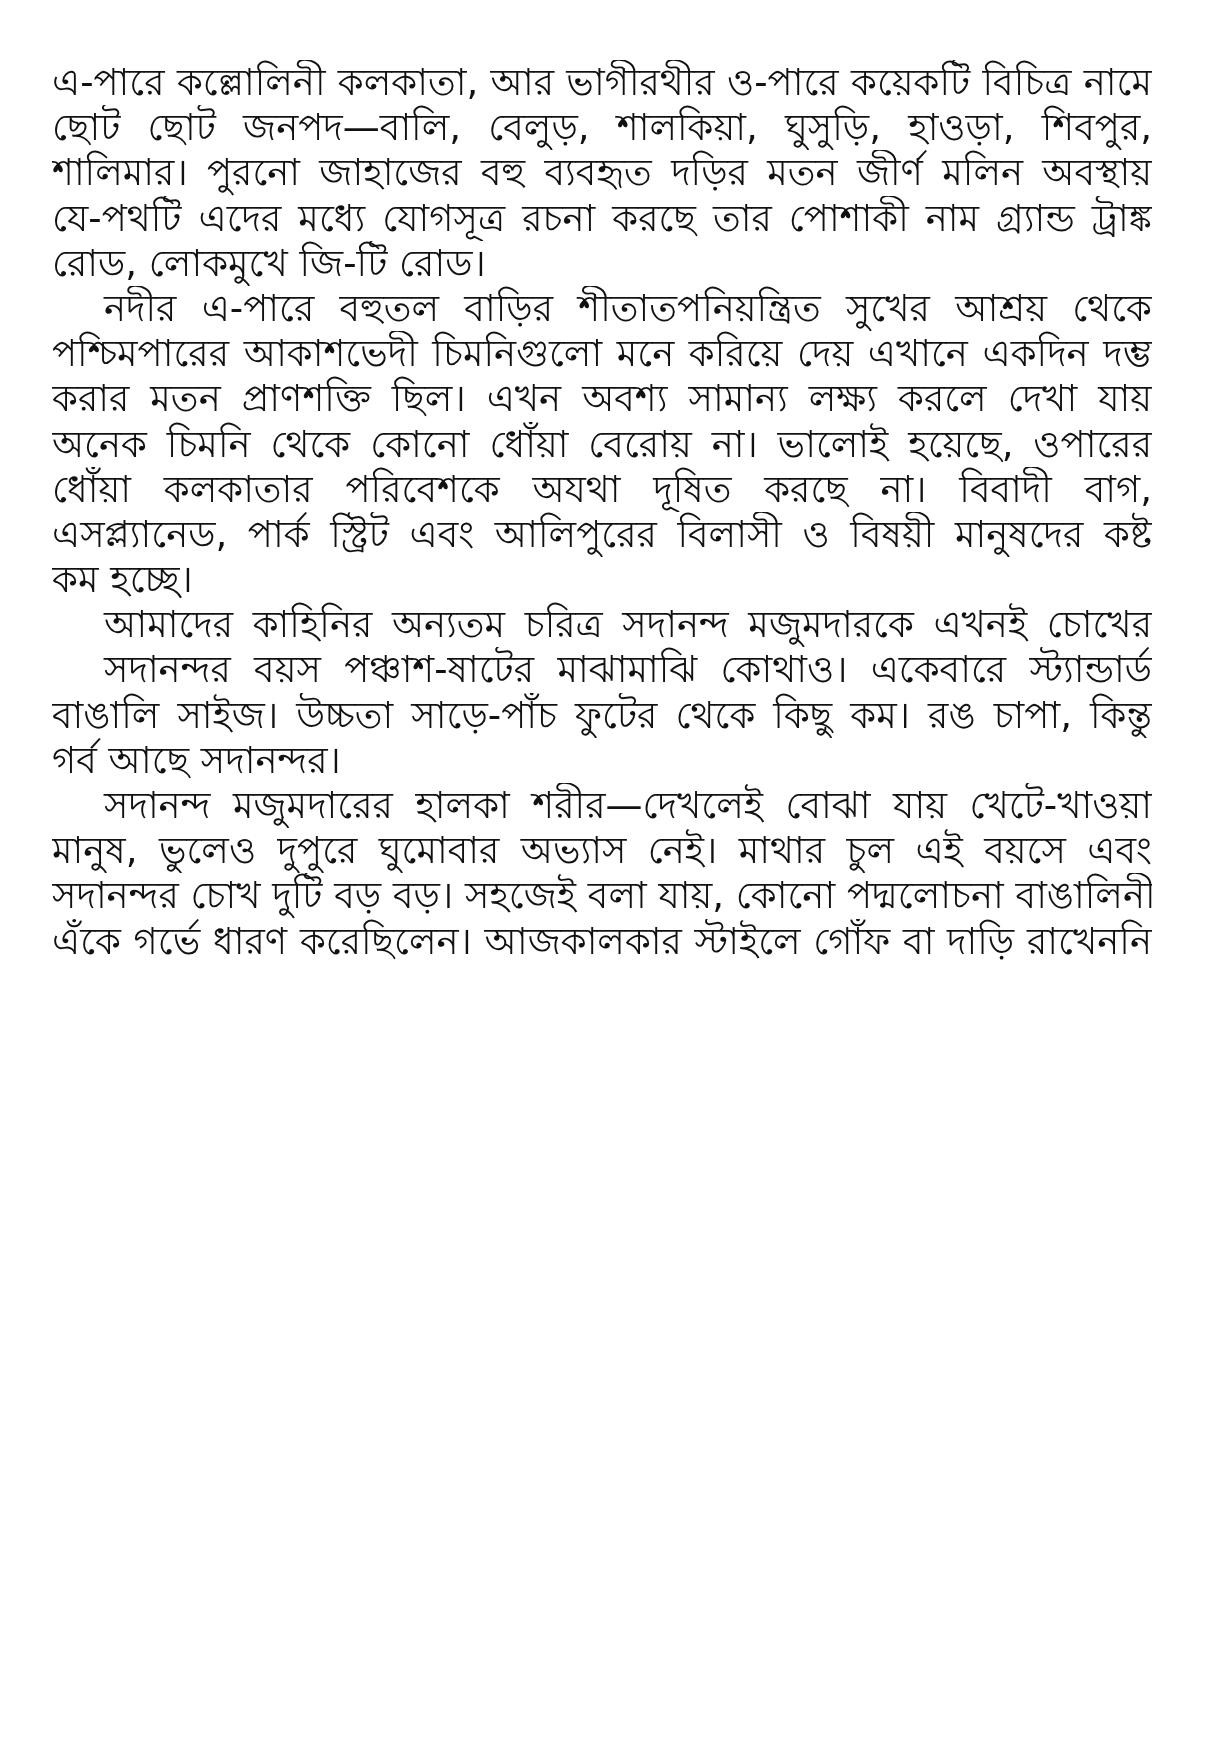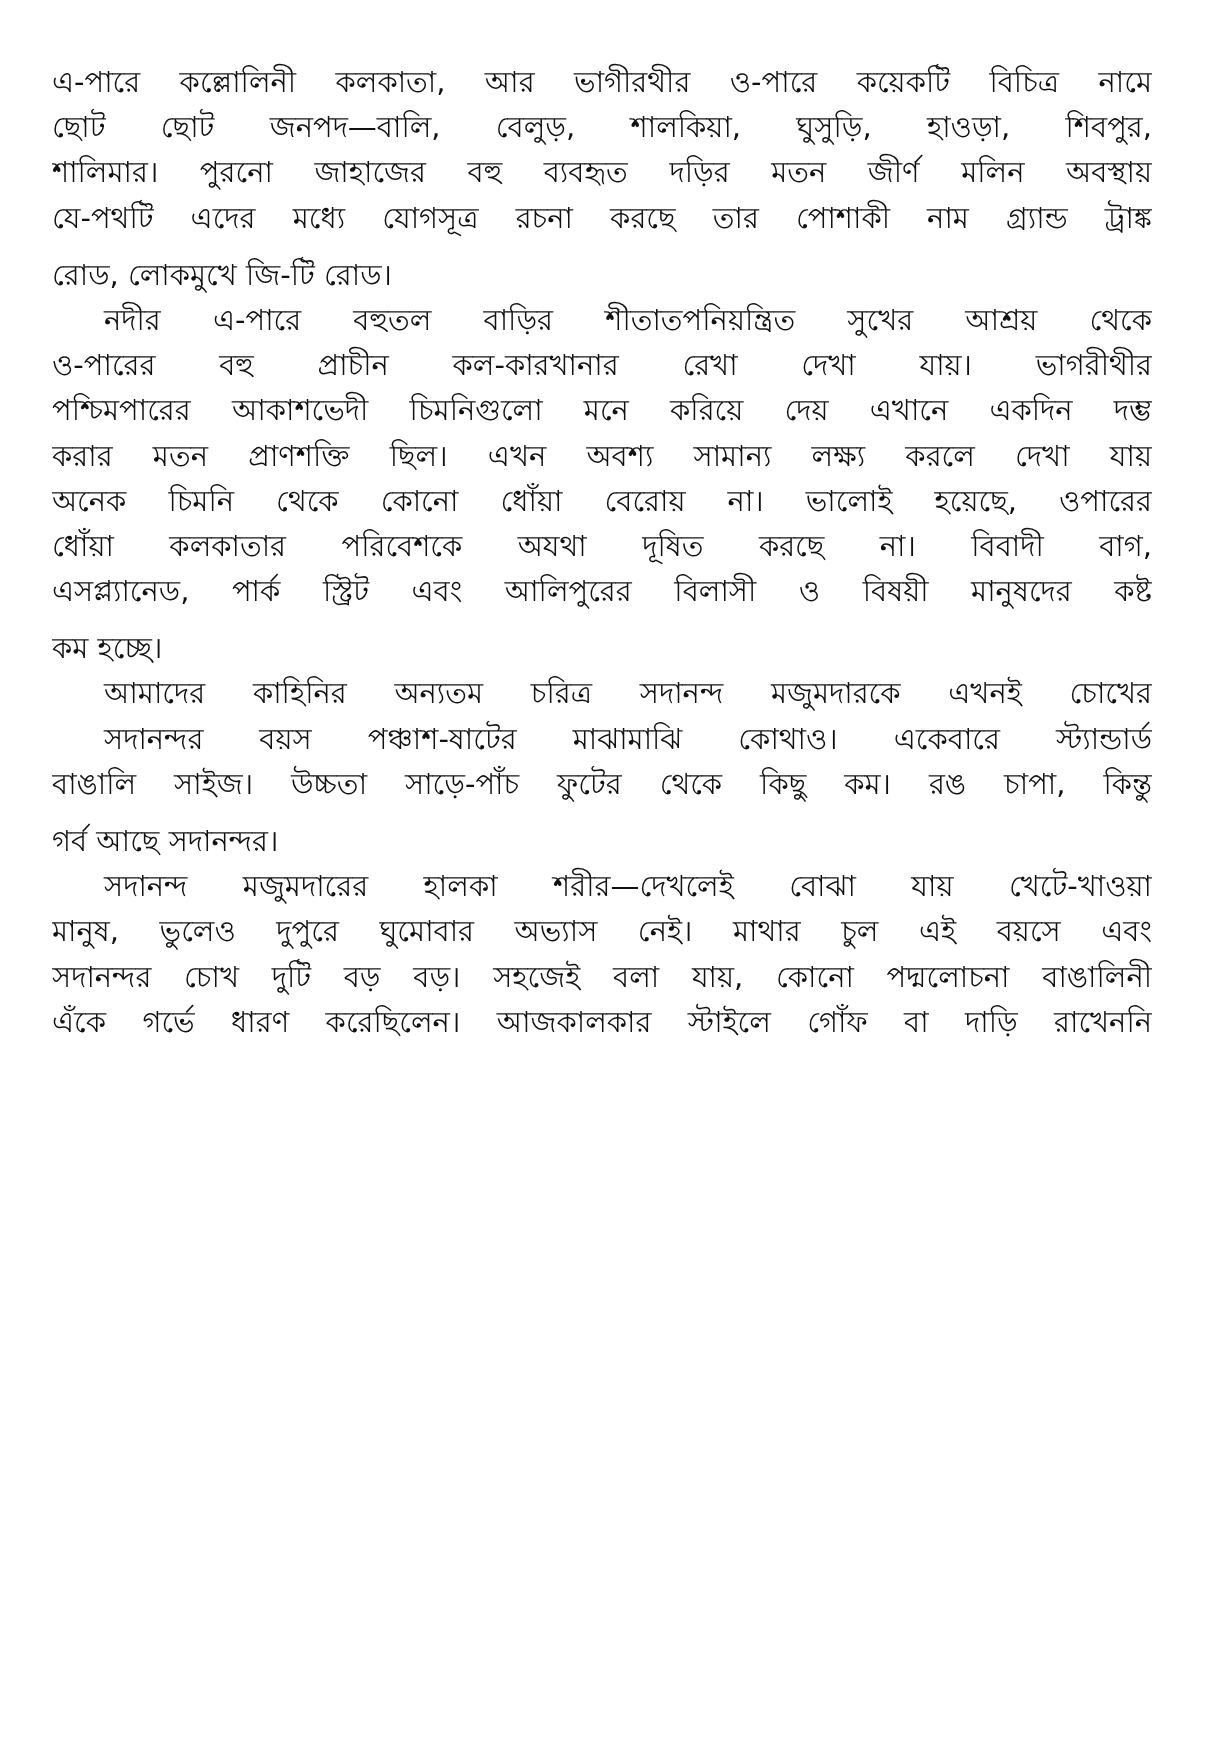--- a/index.html
+++ b/index.html
@@ -17,50 +17,48 @@
   }
   .page {
     position: absolute;
     left: 52px;
     top: 60px;
     width: 1100px;
   }
   .line {
     height: 45.2px;
     line-height: 45.2px;
-    font-size: 29px;
+    font-size: 37px;
     white-space: nowrap;
     text-align: justify;
     text-align-last: justify;
     overflow: hidden;
   }
   .line.last {
     text-align-last: left;
-    margin-top: 12px;
   }
   .line.indent {
     padding-left: 52px;
   }
 </style>
 </head>
 <body>
 
 <div class="page">
 
   <div>
     <div class="line">এ-পারে কল্লোলিনী কলকাতা, আর ভাগীরথীর ও-পারে কয়েকটি বিচিত্র নামে</div>
     <div class="line">ছোট ছোট জনপদ—বালি, বেলুড়, শালকিয়া, ঘুসুড়ি, হাওড়া, শিবপুর,</div>
     <div class="line">শালিমার। পুরনো জাহাজের বহু ব্যবহৃত দড়ির মতন জীর্ণ মলিন অবস্থায়</div>
     <div class="line">যে-পথটি এদের মধ্যে যোগসূত্র রচনা করছে তার পোশাকী নাম গ্র্যান্ড ট্রাঙ্ক</div>
     <div class="line last">রোড, লোকমুখে জি-টি রোড।</div>
   </div>
 
   <div>
     <div class="line indent">নদীর এ-পারে বহুতল বাড়ির শীতাতপনিয়ন্ত্রিত সুখের আশ্রয় থেকে</div>
-    <div class="line">ও-পারের বহু প্রাচীন কল-কারখানার রেখা দেখা যায়। ভাগরীথীর</div>
     <div class="line">পশ্চিমপারের আকাশভেদী চিমনিগুলো মনে করিয়ে দেয় এখানে একদিন দম্ভ</div>
     <div class="line">করার মতন প্রাণশক্তি ছিল। এখন অবশ্য সামান্য লক্ষ্য করলে দেখা যায়</div>
     <div class="line">অনেক চিমনি থেকে কোনো ধোঁয়া বেরোয় না। ভালোই হয়েছে, ওপারের</div>
     <div class="line">ধোঁয়া কলকাতার পরিবেশকে অযথা দূষিত করছে না। বিবাদী বাগ,</div>
     <div class="line">এসপ্ল্যানেড, পার্ক স্ট্রিট এবং আলিপুরের বিলাসী ও বিষয়ী মানুষদের কষ্ট</div>
     <div class="line last">কম হচ্ছে।</div>
   </div>
 
 
   <div>

